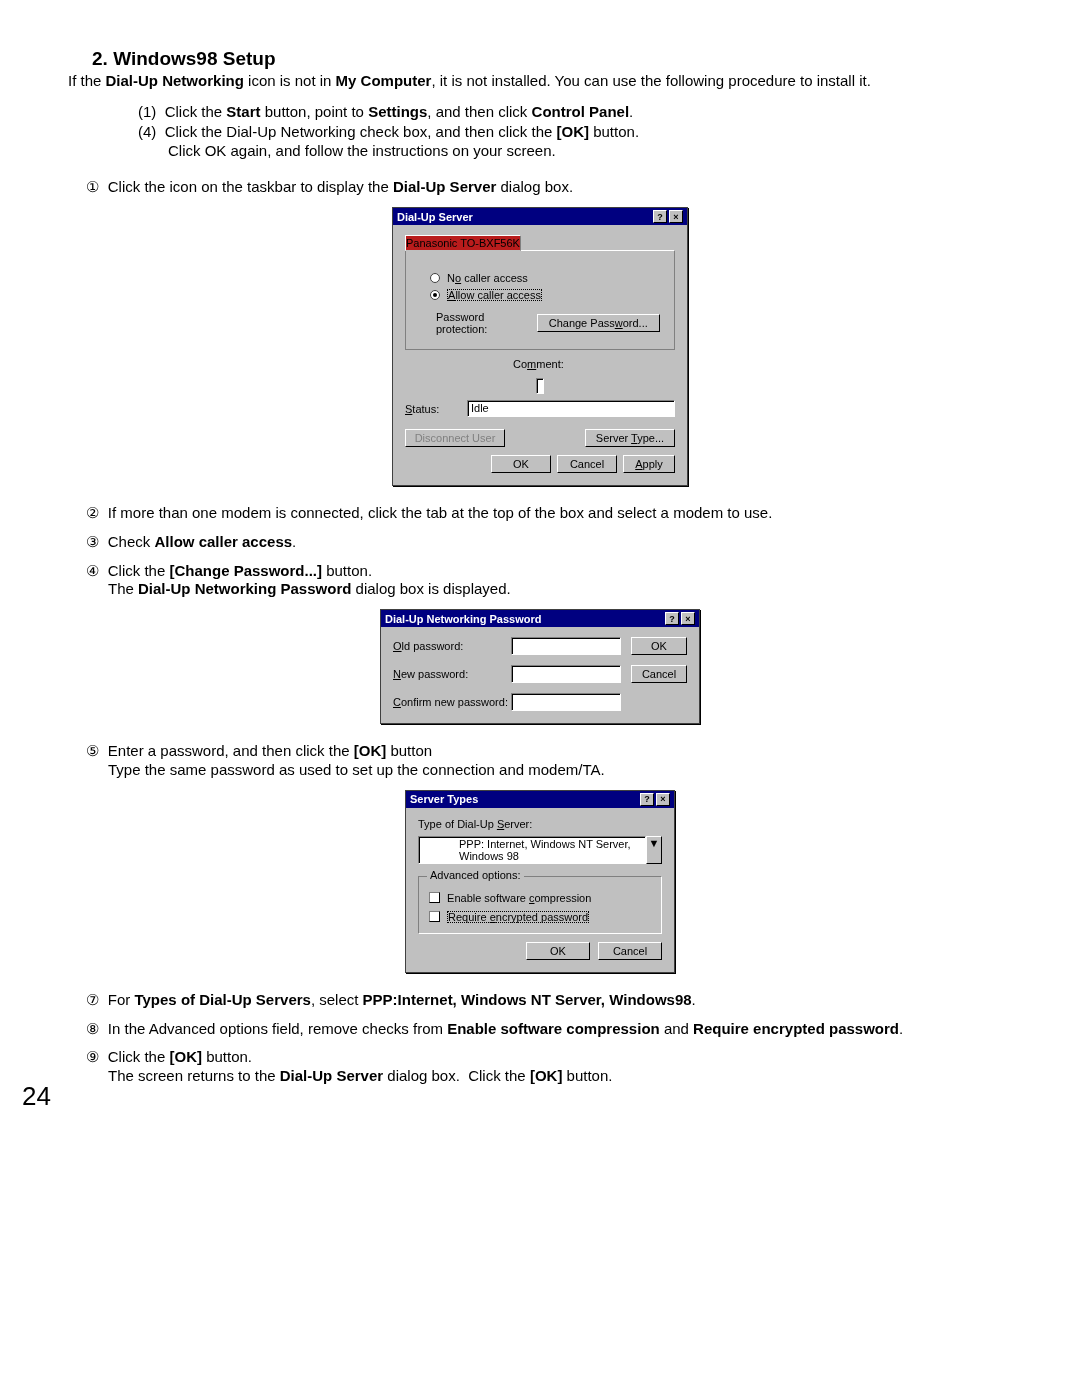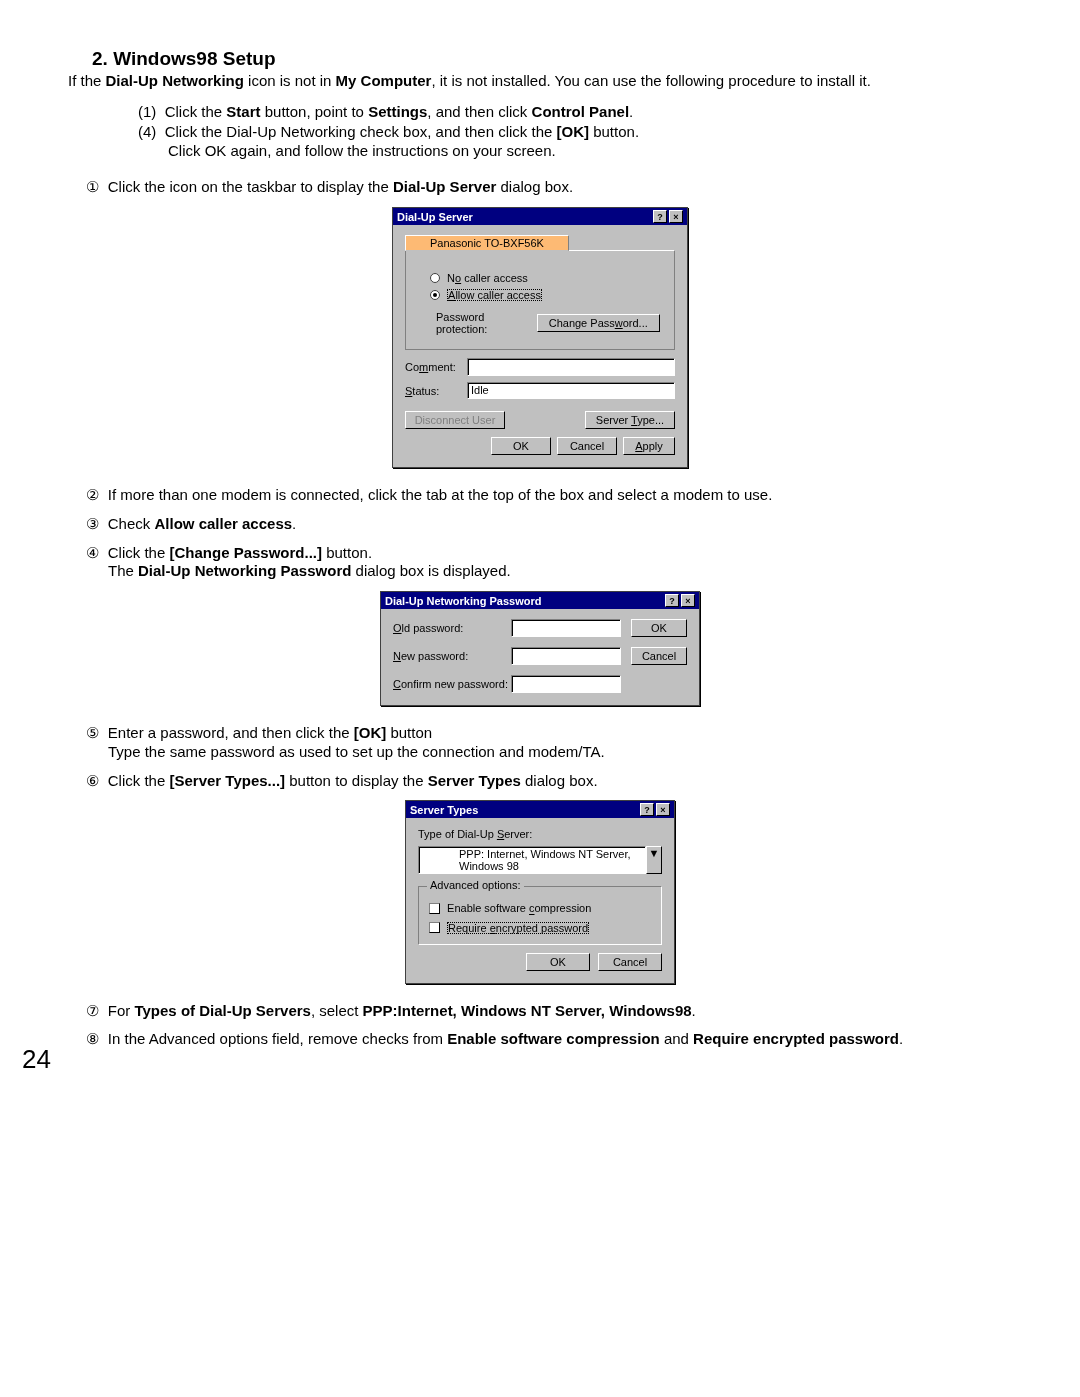--- a/index.html
+++ b/index.html
@@ -156,26 +156,26 @@
     vertical-align: middle;
     margin-right: 4px;
   }
   .label { font-size: 11px; vertical-align: middle; }
   .underline-letter { text-decoration: underline; }
   .tab-strip {
     display: flex;
     margin-bottom: -1px;
   }
   .tab {
-    background: #fdba74;
+    background: #b91c1c;
     border: 1px solid #808080;
     border-bottom-color: #c0c0c0;
     border-top-color:#fff;
     border-left-color:#fff;
-    padding: 1px 24px;
+    padding: 1px 0;
     font-size: 11px;
     position: relative;
     z-index: 2;
   }
   .page-num {
     position: absolute;
     left: 22px;
     bottom: 24px;
     font-size: 26px;
   }
@@ -227,21 +227,21 @@
           </div>
           <div style="margin-bottom:10px;margin-left:10px;">
             <span class="radio checked"></span>
             <span class="label dotted"><span class="underline-letter">A</span>llow caller access</span>
           </div>
           <div style="display:flex;align-items:center;gap:3px;margin-left:16px;">
             <span class="label">Password protection:</span>
             <div class="btn" style="width:130px;">Change Pass<span class="underline-letter">w</span>ord...</div>
           </div>
         </div>
-        <div style="display:flex;align-items:center;gap:8px;margin:6px 0;">
+        <div style="display:flex;align-items:center;gap:8px;margin:6px 0;flex-direction:column;">
           <span class="label" style="width:54px;">Co<span class="underline-letter">m</span>ment:</span>
           <div class="sunken" style="flex:1;height:18px;"></div>
         </div>
         <div style="display:flex;align-items:center;gap:8px;margin:6px 0 12px 0;">
           <span class="label" style="width:54px;"><span class="underline-letter">S</span>tatus:</span>
           <div class="sunken" style="flex:1;height:17px;">Idle</div>
         </div>
         <div style="display:flex;justify-content:space-between;margin-bottom:8px;">
           <div class="btn dis" style="width:100px;">Disconnect User</div>
           <div class="btn" style="width:90px;">Server <span class="underline-letter">T</span>ype...</div>
@@ -295,23 +295,20 @@
         </div>
       </div>
     </div>
   </div>
 
   <div class="step-line">
     <span class="circled">⑤</span>&nbsp;&nbsp;Enter a password, and then click the <b>[OK]</b> button<br>
     <span>Type the same password as used to set up the connection and modem/TA.</span>
   </div>
 
-  <div class="step-line">
-    <span class="circled">⑥</span>&nbsp;&nbsp;Click the <b>[Server Types...]</b> button to display the <b>Server Types</b> dialog box.
-  </div>
 
   <div class="figure-wrap">
     <div class="dlg" style="width:270px;">
       <div class="titlebar">
         <span>Server Types</span>
         <span class="spacer"></span>
         <span class="title-btn">?</span>
         <span class="title-btn">×</span>
       </div>
       <div class="dlg-body">
@@ -340,15 +337,19 @@
   </div>
 
   <div class="step-line">
     <span class="circled">⑦</span>&nbsp;&nbsp;For <b>Types of Dial-Up Servers</b>, select <b>PPP:Internet, Windows NT Server, Windows98</b>.
   </div>
 
   <div class="step-line">
     <span class="circled">⑧</span>&nbsp;&nbsp;In the Advanced options field, remove checks from <b>Enable software compression</b> and <b>Require encrypted password</b>.
   </div>
 
+  <div class="step-line">
+    <span class="circled">⑨</span>&nbsp;&nbsp;Click the <b>[OK]</b> button.<br>
+    The screen returns to the <b>Dial-Up Server</b> dialog box.&nbsp;&nbsp;Click the <b>[OK]</b> button.
+  </div>
 
   <div class="page-num">24</div>
 </div>
 
 </body></html>

